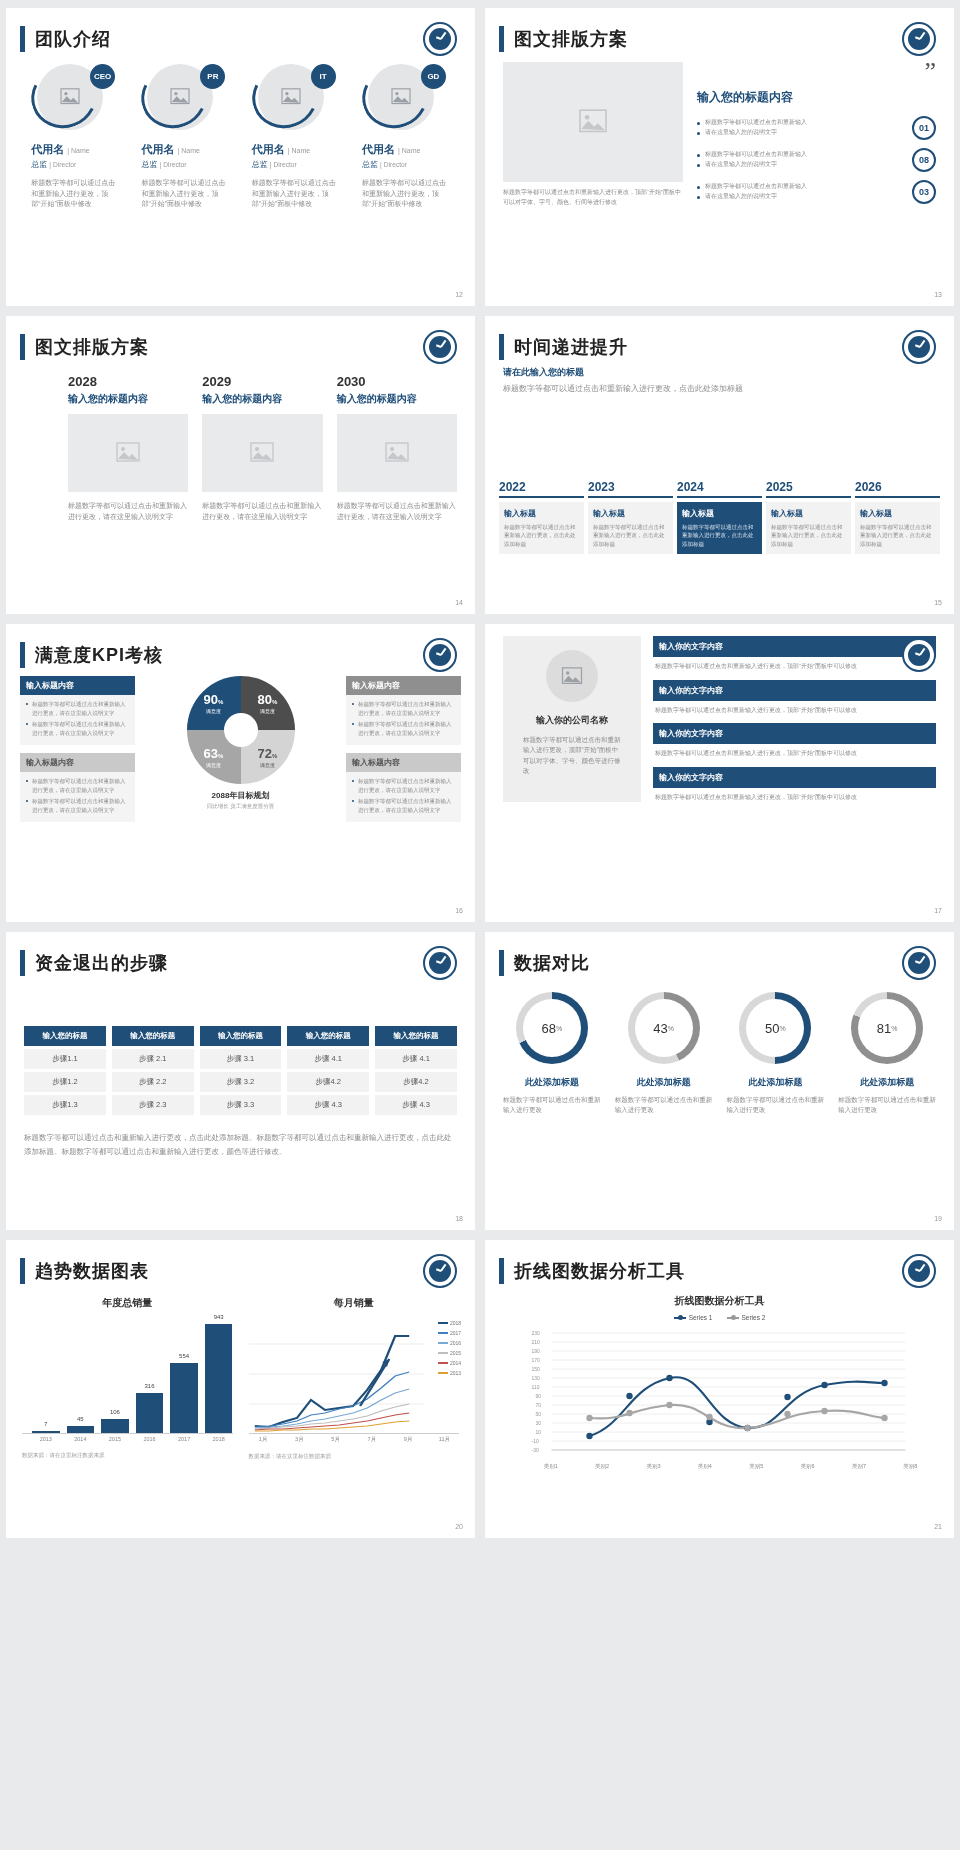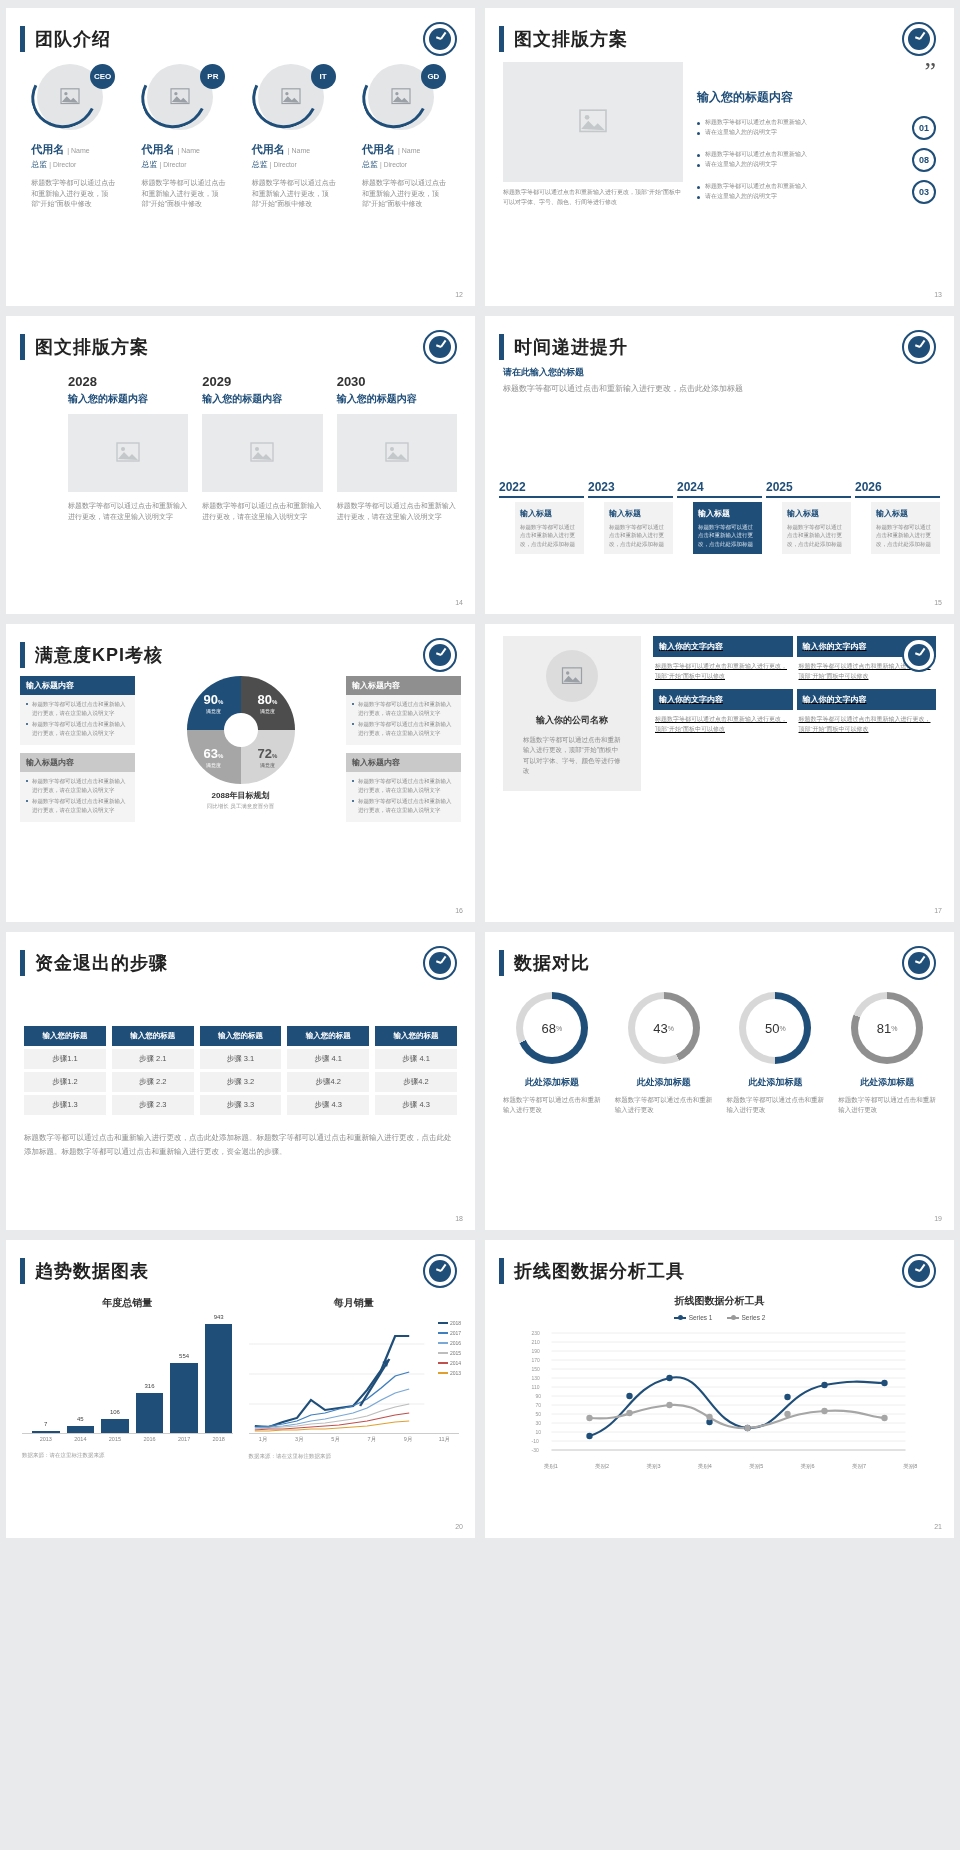--- a/index.html
+++ b/index.html
@@ -152,21 +152,21 @@
   .s14-h { font-size: 10px; font-weight: bold; color: #1f4e79; margin: 3px 0 8px 0; }
   .s14-img { height: 78px; }
   .s14-d { font-size: 7px; color: #8c8c8c; line-height: 1.6; margin-top: 8px; }
   
   .s15-intro { padding: 6px 18px 0 18px; }
   .s15-intro .h { font-size: 9px; color: #1f4e79; font-weight: bold; }
   .s15-intro .p { font-size: 8px; color: #8c8c8c; line-height: 1.6; margin-top: 4px; }
   .s15-steps { display: flex; align-items: flex-end; padding: 6px 14px 0 14px; gap: 4px; }
   .s15-step { flex: 1; }
   .s15-y { font-size: 12px; font-weight: bold; color: #1f4e79; margin-bottom: 2px; }
-  .s15-card { background: #f2f2f2; padding: 6px 5px; margin-left: 16px; }
+  .s15-card { background: #f2f2f2; padding: 6px 5px; }
   .s15-card.on { background: #1f4e79; }
   .s15-card .t { font-size: 8px; font-weight: bold; color: #1f4e79; }
   .s15-card.on .t { color: #fff; }
   .s15-card .d { font-size: 5.5px; color: #8c8c8c; line-height: 1.55; margin-top: 4px; }
   .s15-card.on .d { color: #d5e0ea; }
   .s15-line { height: 2px; background: #1f4e79; margin-bottom: 4px; }
   
   .s16-wrap { display: flex; padding: 8px 14px 0 14px; gap: 6px; }
   .s16-side { width: 115px; }
   .kpi-h { font-size: 8px; font-weight: bold; color: #fff; background: #1f4e79; padding: 4px 6px; }
@@ -191,21 +191,21 @@
     border-radius: 50%; background: #fff;
   }
   .s16-goal { font-size: 8px; font-weight: bold; color: #333; margin-top: 6px; }
   .s16-goal2 { font-size: 5.5px; color: #9a9a9a; margin-top: 2px; }
   
   .s17-wrap { display: flex; padding: 12px 18px 0 18px; gap: 12px; }
   .s17-left { width: 138px; background: #eeeeee; padding: 14px 20px; }
   .s17-avatar { width: 52px; height: 52px; border-radius: 50%; background: #dcdcdc; margin: 0 auto 12px auto; display: flex; align-items: center; justify-content: center; }
   .s17-cn { font-size: 9px; font-weight: bold; color: #333; text-align: center; }
   .s17-cd { font-size: 6.5px; color: #8c8c8c; line-height: 1.6; margin-top: 8px; }
-  .s17-right { flex: 1; display: grid; grid-template-columns: 1fr 1fr; gap: 8px 4px; align-content: start; text-decoration: underline; }
+  .s17-right { flex: 1; display: grid; grid-template-columns: 1fr; gap: 8px 4px; align-content: start; }
   .s17-card .hd { background: #1f4e79; color: #fff; font-size: 8px; font-weight: bold; padding: 5px 6px; }
   .s17-card .bd { font-size: 6px; color: #8c8c8c; line-height: 1.6; padding: 5px 2px 0 2px; }
   
   .s18-grid { display: flex; padding: 14px 18px 0 18px; gap: 6px; }
   .s18-col { flex: 1; margin-top: 36px; }
   .s18-h { background: #1f4e79; color: #fff; font-size: 7.5px; font-weight: bold; text-align: center; padding: 5px 2px; }
   .s18-c { background: #f2f2f2; color: #555; font-size: 7.5px; text-align: center; padding: 5px 2px; margin-top: 3px; }
   .s18-note { font-size: 7.5px; color: #8c8c8c; line-height: 1.8; padding: 16px 18px 0 18px; }
   
   .s19-row { display: flex; padding: 16px 14px 0 14px; gap: 6px; }
@@ -604,21 +604,21 @@
         <div class="s18-c">步骤4.2</div>
         <div class="s18-c">步骤 4.3</div>
       </div>
       <div class="s18-col">
         <div class="s18-h">输入您的标题</div>
         <div class="s18-c">步骤 4.1</div>
         <div class="s18-c">步骤4.2</div>
         <div class="s18-c">步骤 4.3</div>
       </div>
     </div>
-    <div class="s18-note">标题数字等都可以通过点击和重新输入进行更改，点击此处添加标题。标题数字等都可以通过点击和重新输入进行更改，点击此处添加标题。标题数字等都可以通过点击和重新输入进行更改，资金退出的步骤。</div>
+    <div class="s18-note">标题数字等都可以通过点击和重新输入进行更改，点击此处添加标题。标题数字等都可以通过点击和重新输入进行更改，点击此处添加标题。标题数字等都可以通过点击和重新输入进行更改，颜色等进行修改。</div>
     <div class="pnum">18</div>
   </div>
 
   <div class="slide">
     <div class="s-head">
       <div class="s-bar"></div>
       <div class="s-title">数据对比</div>
     </div>
     <div class="logo">
         <div class="inner"></div>

